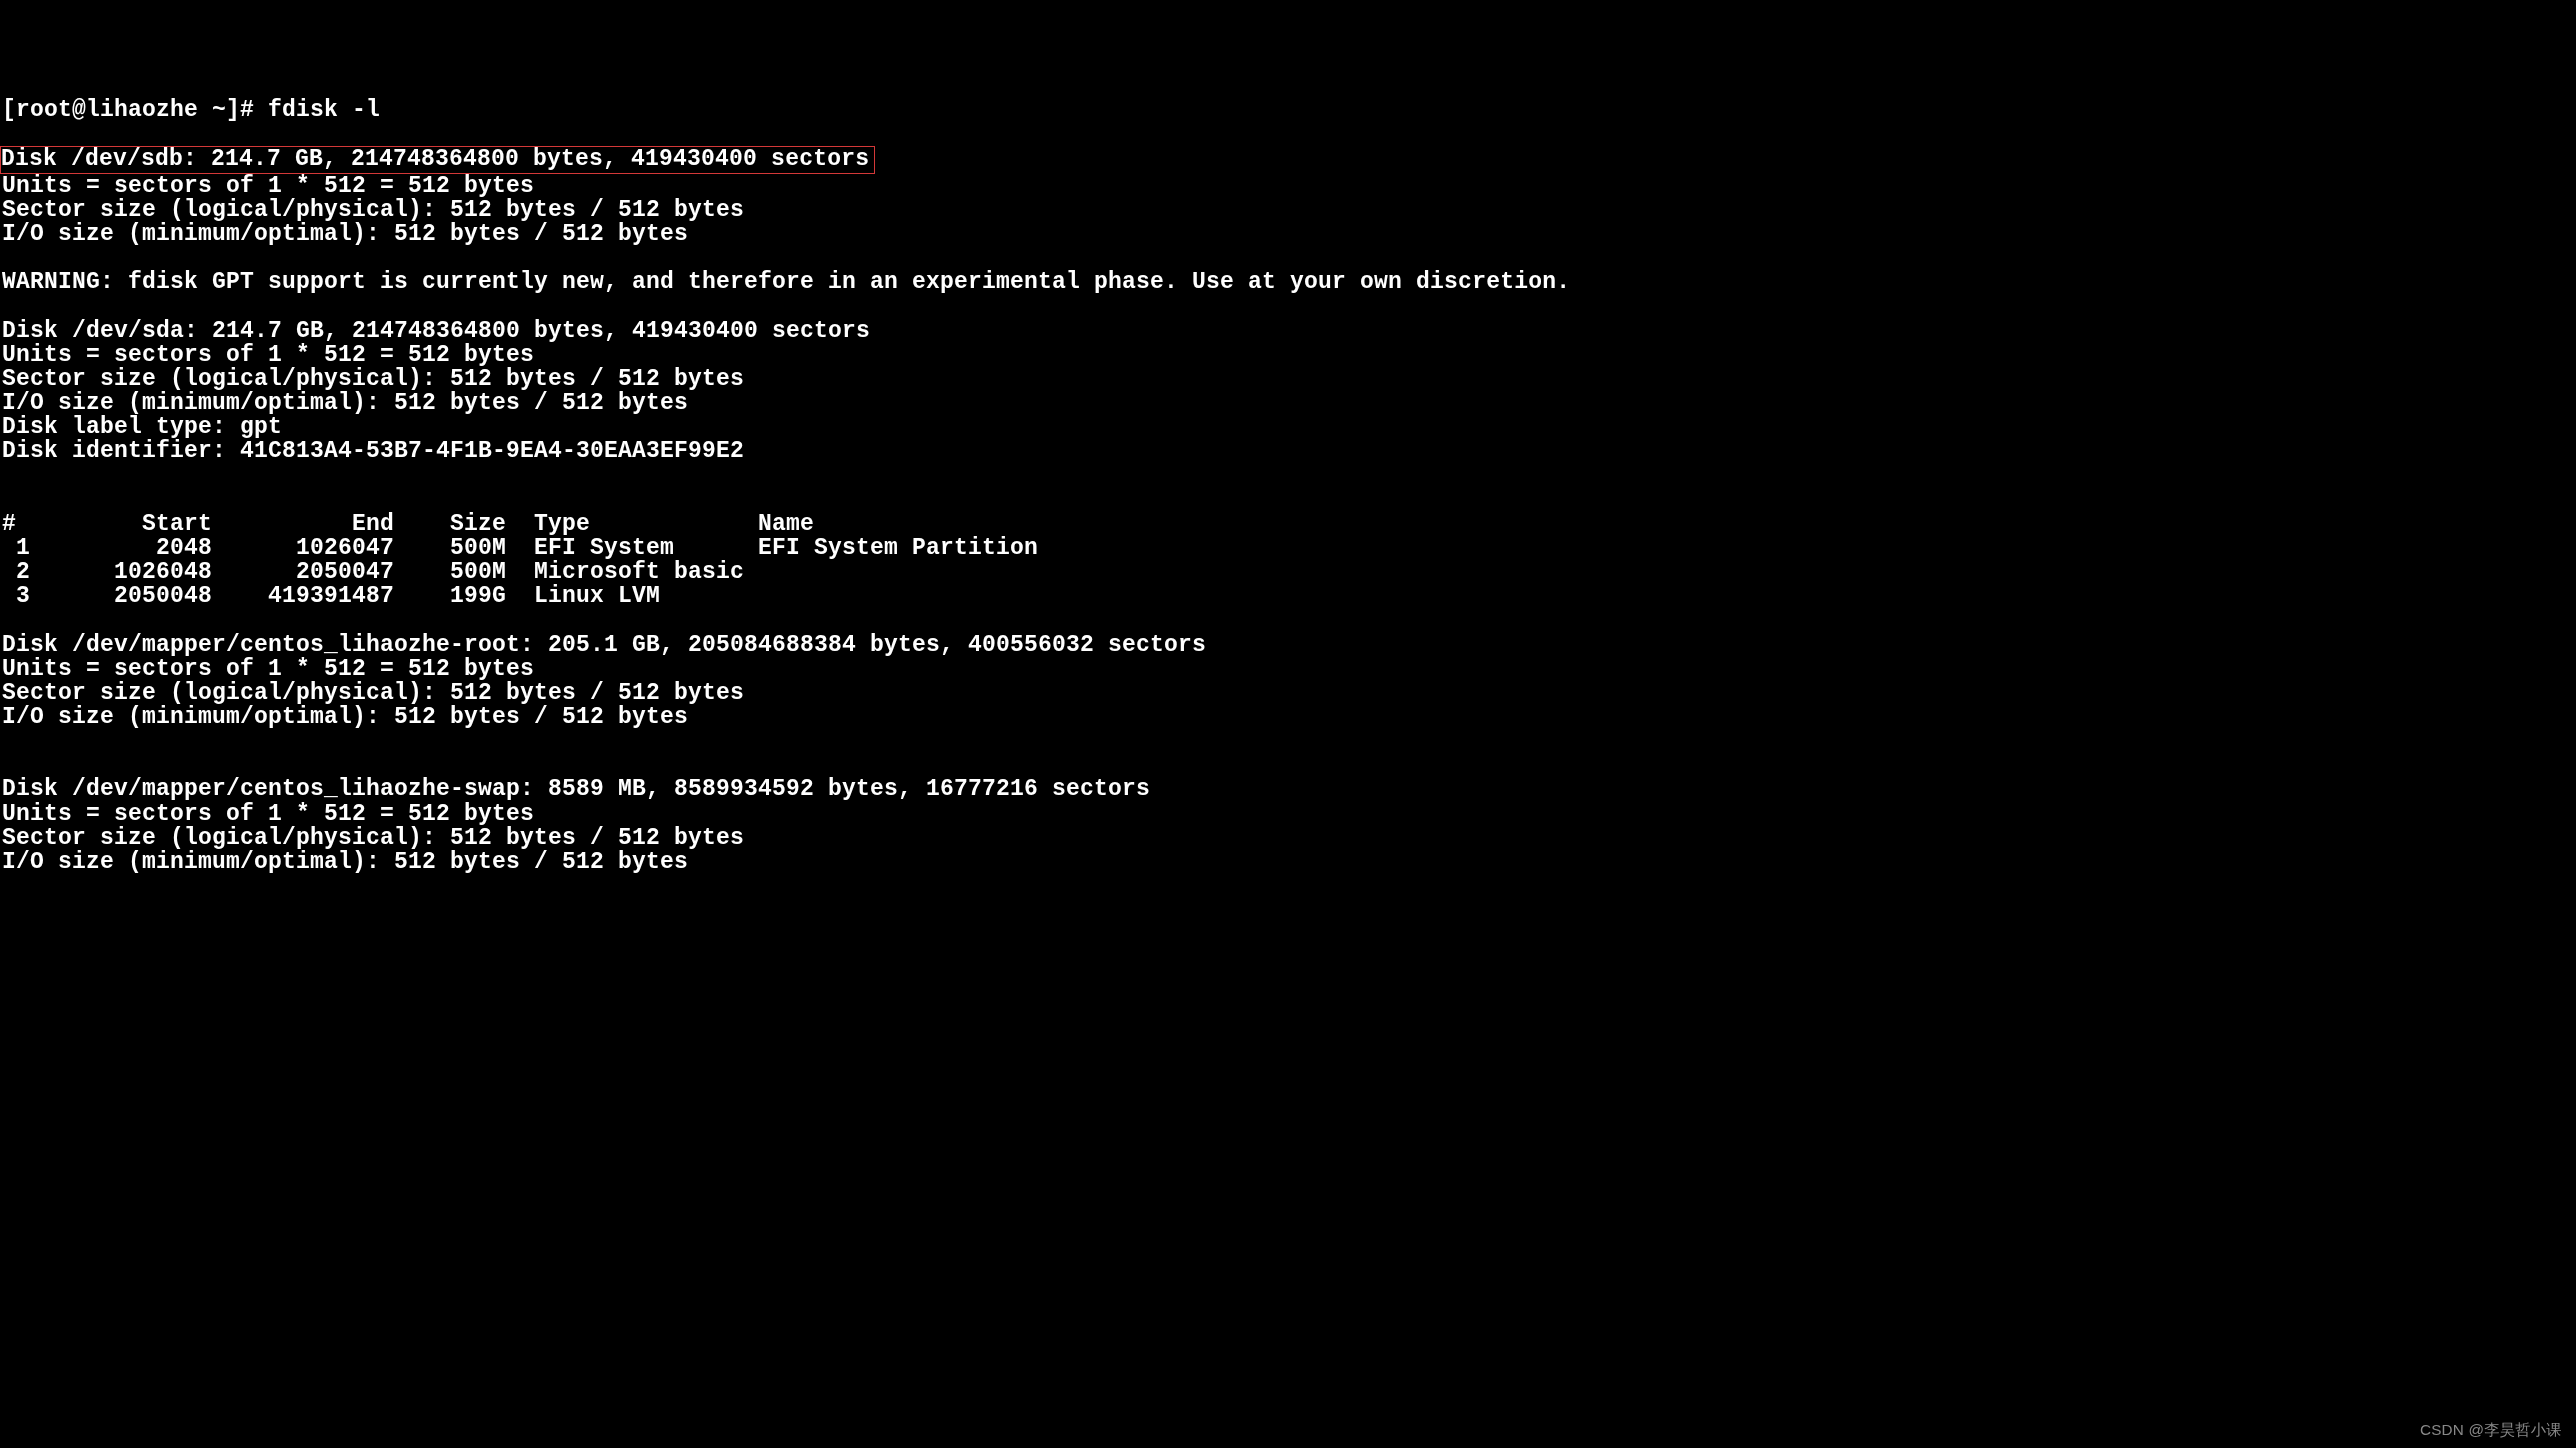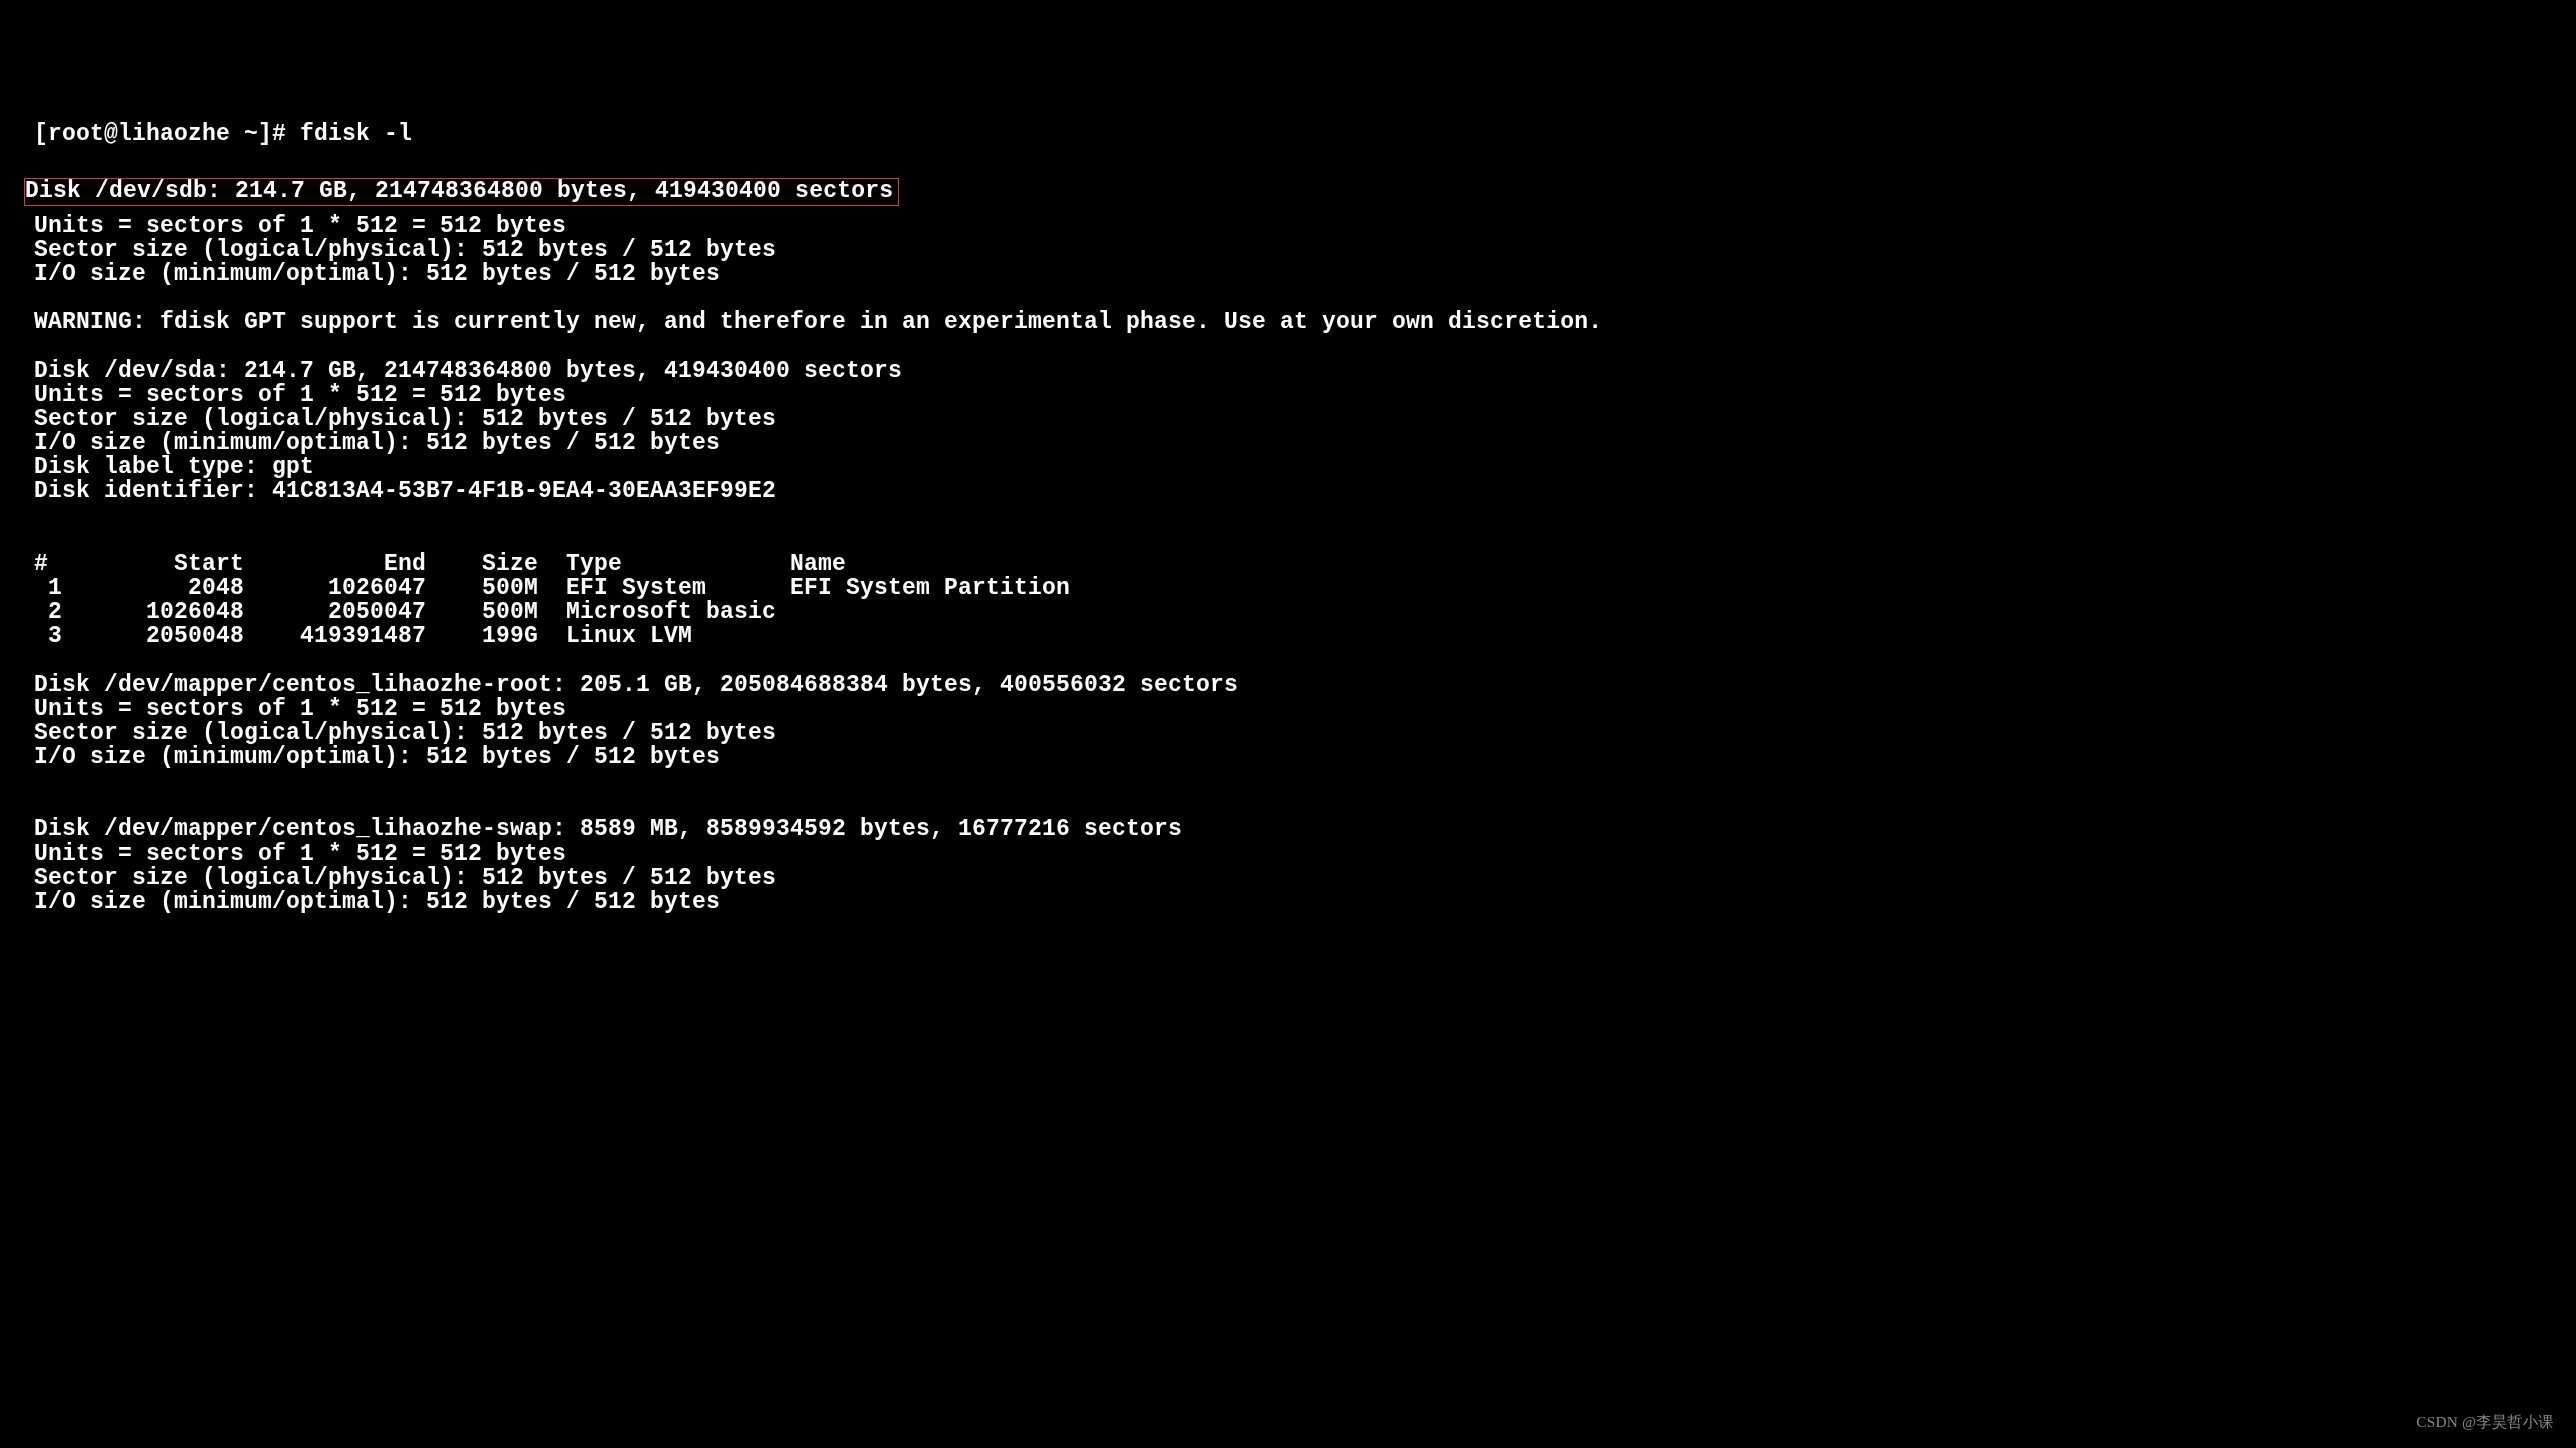--- a/index.html
+++ b/index.html
@@ -1,16 +1,16 @@
 <!DOCTYPE html>
 <html><head>
   <meta charset="utf-8">
   <style>
     * {
-      margin: 8px;
+      margin: 0;
       padding: 0;
       box-sizing: border-box;
     }
     body {
       background-color: #000000;
       color: #ffffff;
       font-family: 'Courier New', Consolas, monospace;
       font-size: 23px;
       line-height: 1.05;
       padding: 0;
@@ -24,21 +24,21 @@
       padding: 0 4.8px 1.9px 0;
       margin-left: -1.9px;
     }
     .watermark {
       position: fixed;
       bottom: 9.5px;
       right: 14.3px;
       font-size: 15.3px;
       color: #888888;
       font-weight: normal;
-      font-family: Liberation Serif, serif;
+      font-family: Liberation Sans, sans-serif;
     }
     .terminal {
       padding-left: 1.9px;
       padding-top: 1px;
     }
   </style>
 </head>
 <body>
 
 

